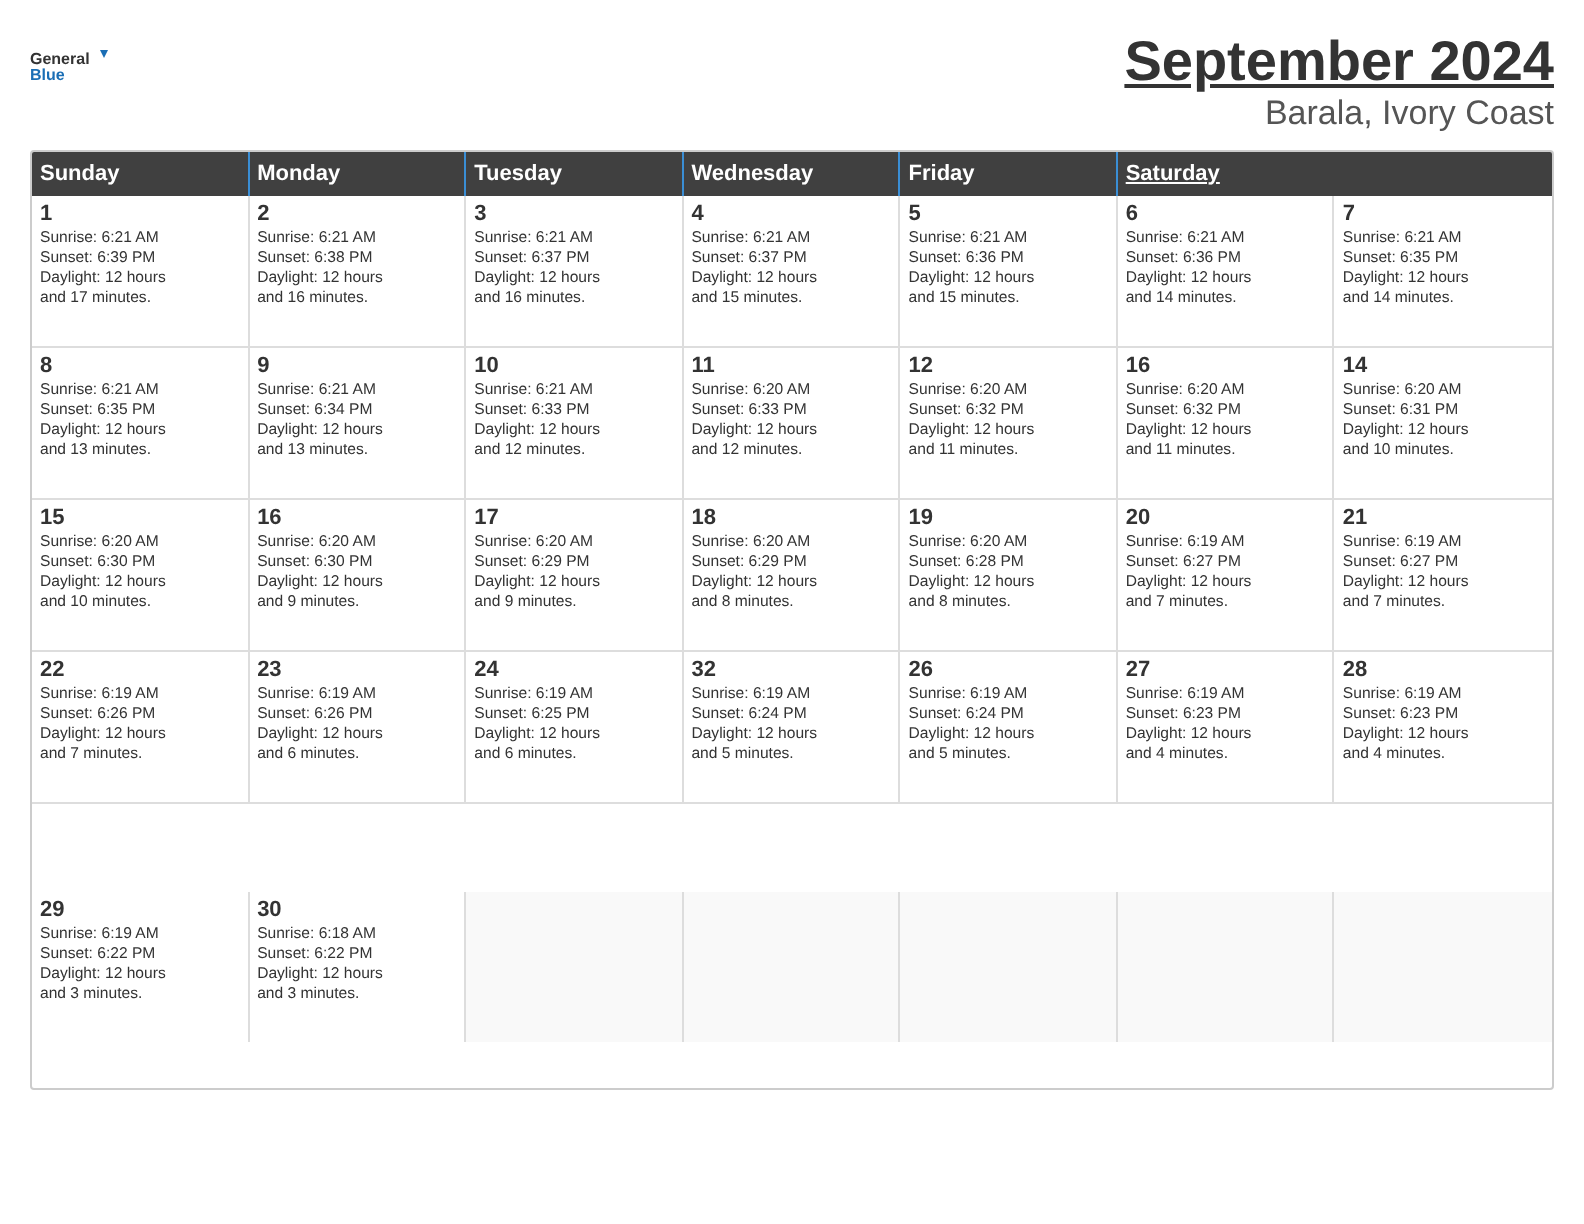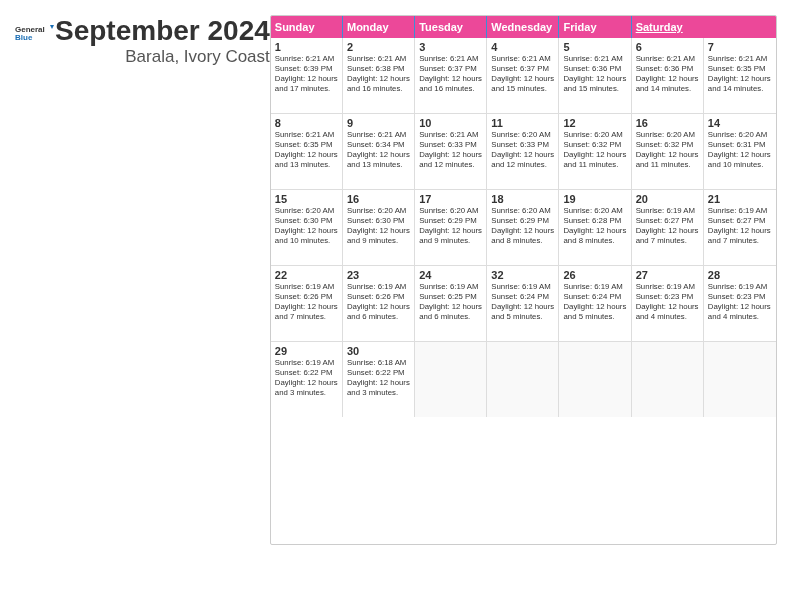--- a/index.html
+++ b/index.html
@@ -8,55 +8,56 @@
       height: 612px;
       font-family: Arial, sans-serif;
       background: #fff;
       overflow: hidden;
     }
     .page {
       width: 792px;
       height: 560px;
       padding: 15px;
       display: flex;
-      flex-direction: row;
+      flex-direction: column;
     }
     .header {
       display: flex;
       justify-content: space-between;
       align-items: flex-start;
       margin-bottom: 8px;
     }
     .logo {
       display: flex;
       align-items: center;
       gap: 4px;
     }
     .title-area {
       text-align: right;
     }
     .month-title {
       font-size: 28px;
       font-weight: bold;
       color: #333;
+      text-decoration: underline;
     }
     .location {
       font-size: 17px;
       color: #555;
     }
     .calendar {
       flex: 1;
       border: 1px solid #ccc;
       border-radius: 2px;
       overflow: hidden;
     }
     .cal-header {
       display: grid;
       grid-template-columns: repeat(7, 1fr);
-      background: #ec4899;
+      background: #404040;
     }
     .cal-header-cell {
       color: white;
       font-size: 11px;
       font-weight: bold;
       padding: 5px 4px;
       text-align: left;
       border-right: 1px solid #3a8ed5;
     }
     .cal-header-cell:last-child { border-right: none; text-decoration: underline; }
@@ -64,21 +65,21 @@
       display: flex;
       flex-direction: column;
       flex: 1;
     }
     .cal-row {
       display: grid;
       grid-template-columns: repeat(7, 1fr);
       border-bottom: 1px solid #ddd;
       flex: 1;
     }
-    .cal-row:last-child { border-bottom: none; }
+    .cal-row:last-child { border-bottom: none; margin-top: 44px; }
     .cal-cell {
       padding: 3px 4px;
       border-right: 1px solid #ddd;
       font-size: 8.5px;
       color: #333;
       vertical-align: top;
       min-height: 75px;
     }
     .cal-cell:last-child { border-right: none; }
     .cal-cell.empty { background: #f9f9f9; }

